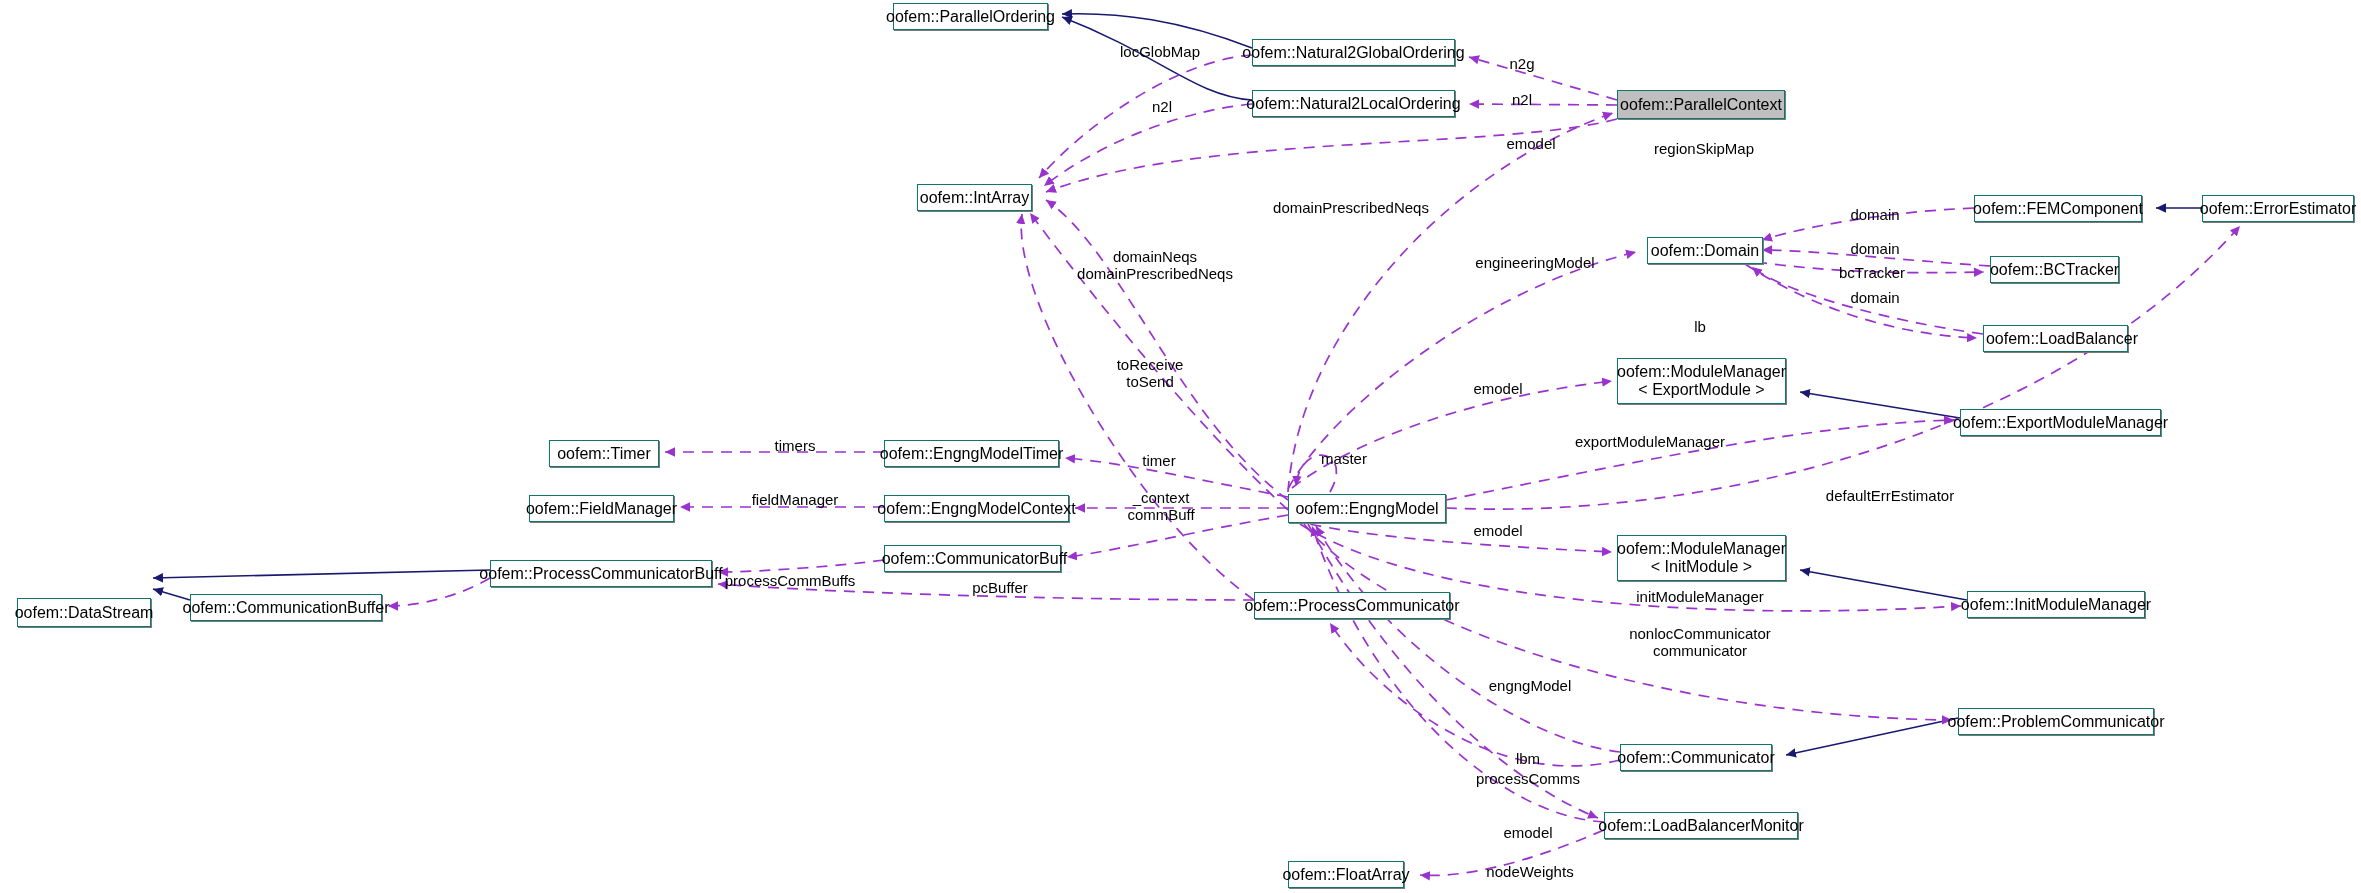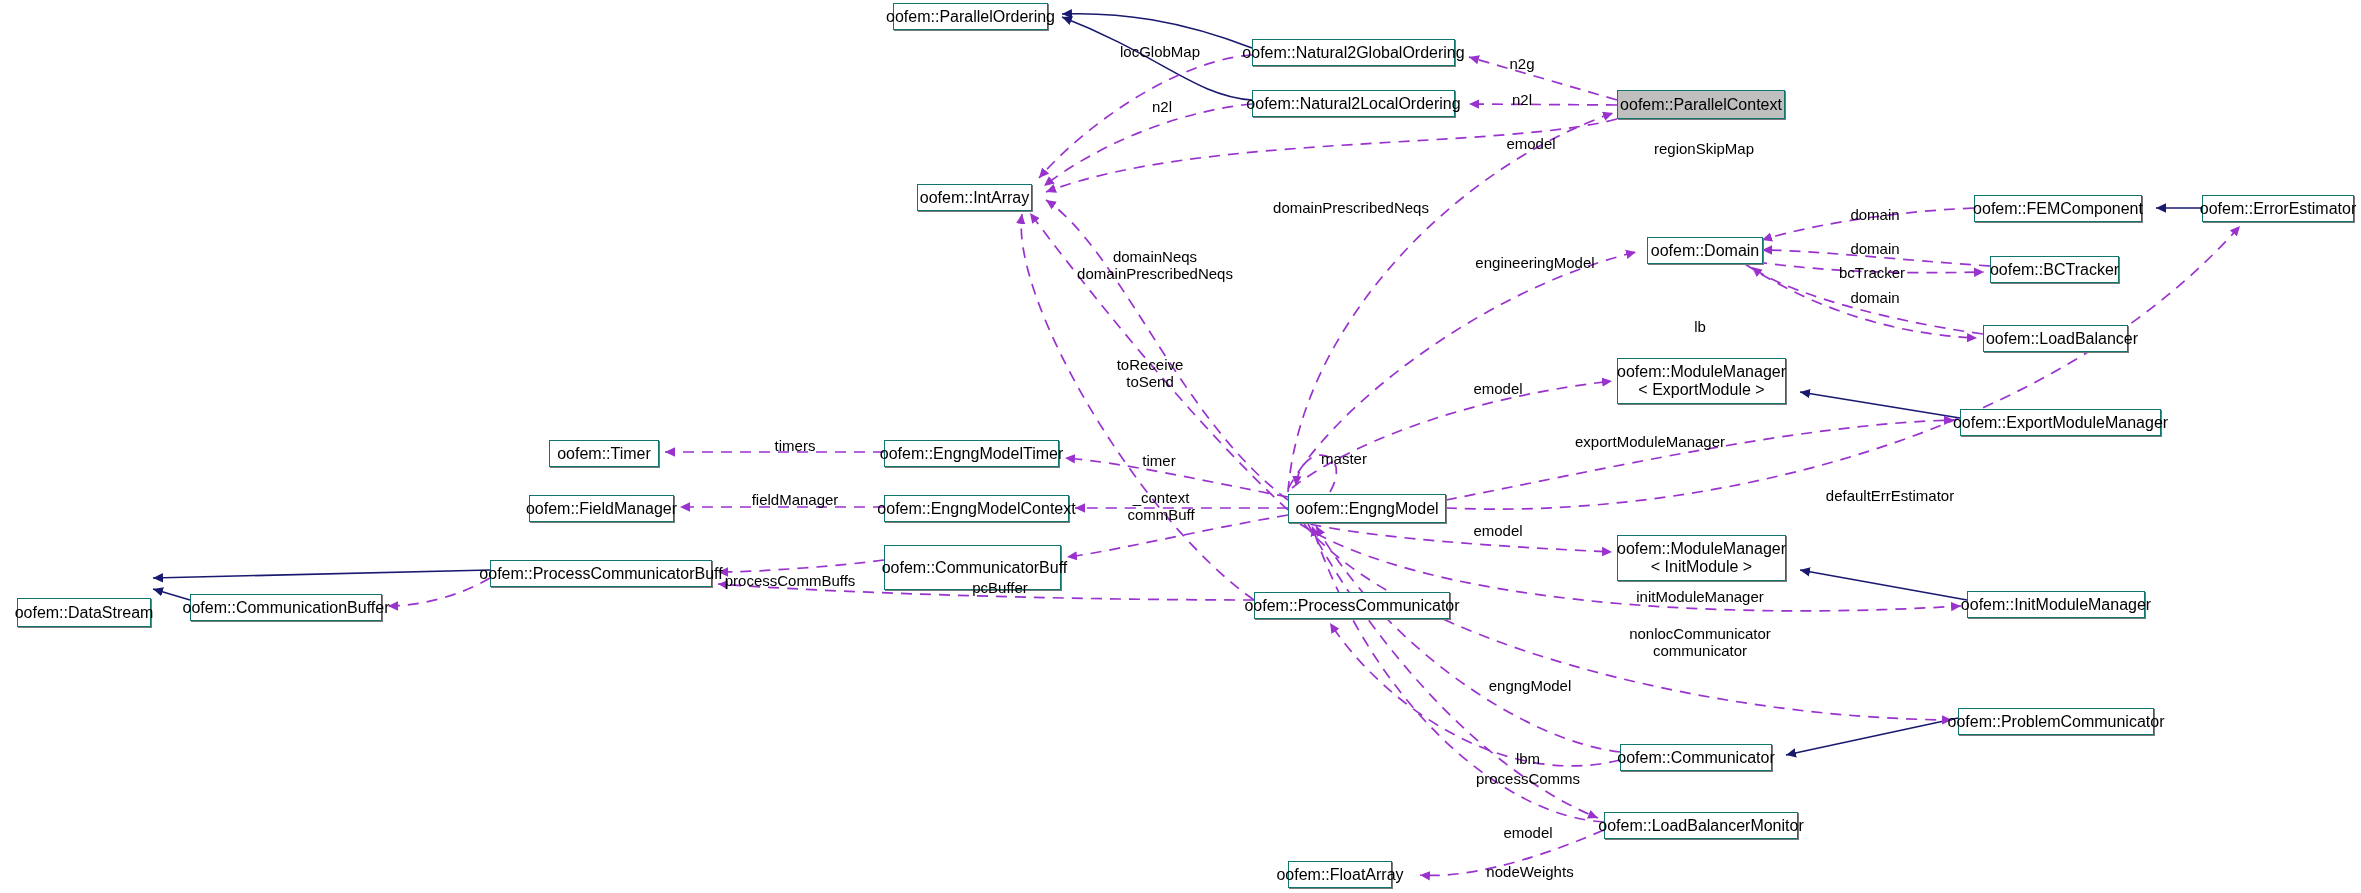--- a/index.html
+++ b/index.html
@@ -120,30 +120,30 @@
       <div class="node" style="left: 1617px; top: 358px; width: 169px; height: 46px;">oofem::ModuleManager
 &lt; ExportModule &gt;</div>
       <div class="node" style="left: 1960px; top: 409px; width: 201px; height: 27px; text-align: right;">oofem::ExportModuleManager</div>
       <div class="node" style="left: 549px; top: 440px; width: 110px; height: 27px;">oofem::Timer</div>
       <div class="node" style="left: 884px; top: 440px; width: 175px; height: 27px;">oofem::EngngModelTimer</div>
       <div class="node" style="left: 529px; top: 495px; width: 145px; height: 27px;">oofem::FieldManager</div>
       <div class="node" style="left: 884px; top: 495px; width: 185px; height: 27px;">oofem::EngngModelContext</div>
       <div class="node" style="left: 1288px; top: 494px; width: 158px; height: 29px;">oofem::EngngModel</div>
       <div class="node" style="left: 17px; top: 566px; width: 134px; height: 29px; margin-top: 32px;">oofem::DataStream</div>
       <div class="node" style="left: 490px; top: 560px; width: 222px; height: 27px;">oofem::ProcessCommunicatorBuff</div>
-      <div class="node" style="left: 884px; top: 545px; width: 177px; height: 45px; padding-left: 10px;">oofem::CommunicatorBuff</div>
+      <div class="node" style="left: 884px; top: 545px; width: 177px; height: 27px; padding-left: 10px;">oofem::CommunicatorBuff</div>
       <div class="node" style="left: 1617px; top: 535px; width: 169px; height: 46px;">oofem::ModuleManager
 &lt; InitModule &gt;</div>
       <div class="node" style="left: 190px; top: 594px; width: 192px; height: 27px;">oofem::CommunicationBuffer</div>
       <div class="node" style="left: 1254px; top: 592px; width: 196px; height: 27px;">oofem::ProcessCommunicator</div>
       <div class="node" style="left: 1967px; top: 591px; width: 178px; height: 27px;">oofem::InitModuleManager</div>
       <div class="node" style="left: 1958px; top: 708px; width: 196px; height: 27px;">oofem::ProblemCommunicator</div>
       <div class="node" style="left: 1620px; top: 744px; width: 152px; height: 27px;">oofem::Communicator</div>
       <div class="node" style="left: 1604px; top: 812px; width: 194px; height: 27px;">oofem::LoadBalancerMonitor</div>
-      <div class="node" style="left: 1288px; top: 861px; width: 104px; height: 27px;">oofem::FloatArray</div>
+      <div class="node" style="left: 1288px; top: 861px; width: 116px; height: 27px;">oofem::FloatArray</div>
     </div>
   <div id="labels">
       <div class="elabel" style="left: 1160px; top: 52px;">locGlobMap</div>
       <div class="elabel" style="left: 1522px; top: 64px;">n2g</div>
       <div class="elabel" style="left: 1522px; top: 100px;">n2l</div>
       <div class="elabel" style="left: 1162px; top: 107px;">n2l</div>
       <div class="elabel" style="left: 1531px; top: 144px;">emodel</div>
       <div class="elabel" style="left: 1704px; top: 149px;">regionSkipMap</div>
       <div class="elabel" style="left: 1351px; top: 208px;">domainPrescribedNeqs</div>
       <div class="elabel" style="left: 1875px; top: 215px;">domain</div>

